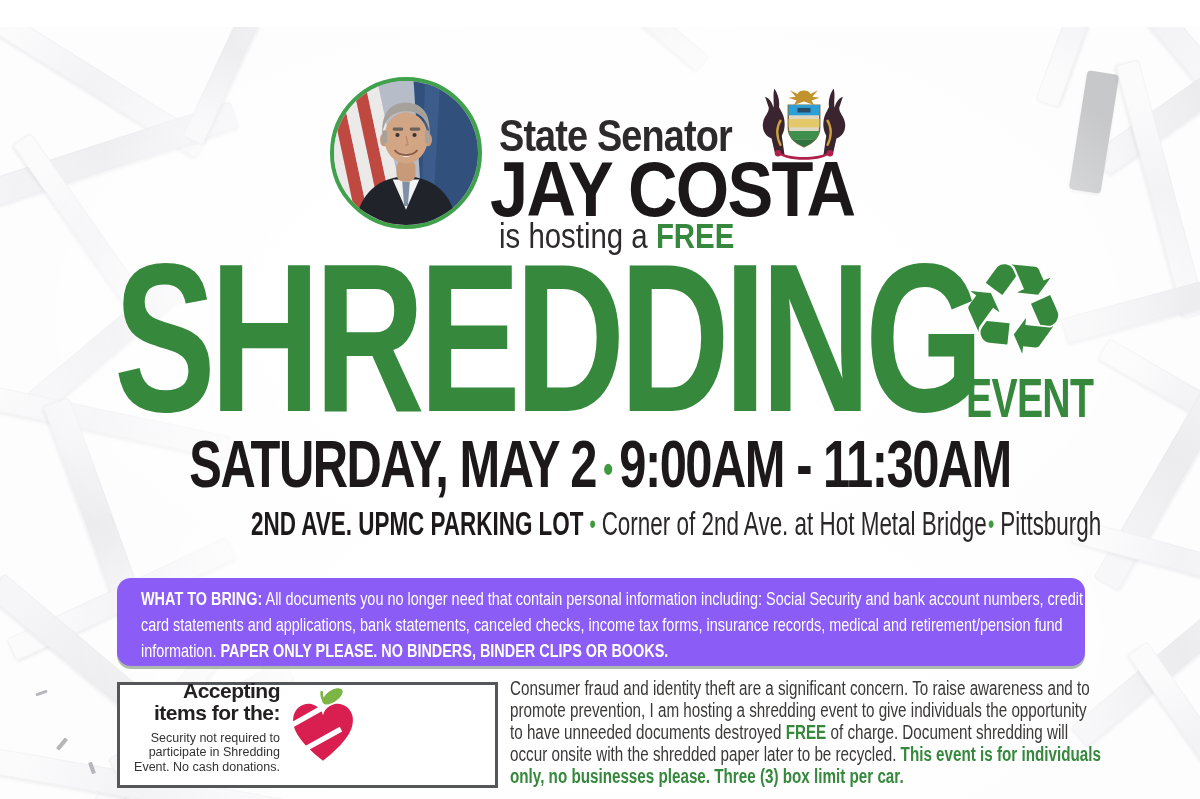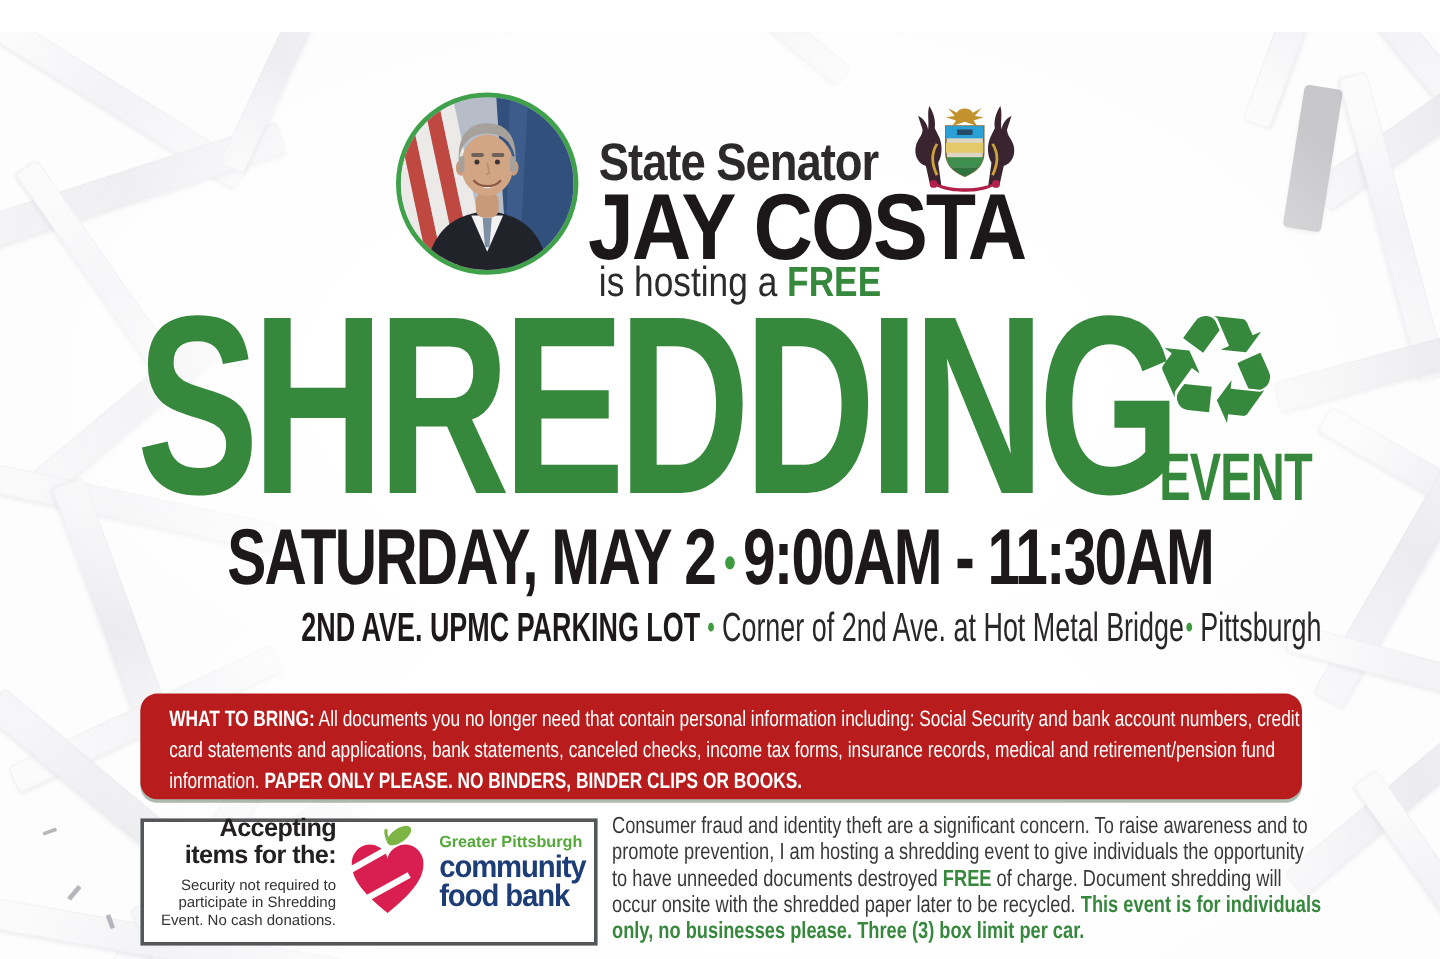--- a/index.html
+++ b/index.html
@@ -78,21 +78,21 @@
   .locline .inner{
     display:inline-block;font-size:34px;color:#2a2728;white-space:nowrap;
     transform:scaleX(.66);transform-origin:center top;
   }
   .locline .venue{font-weight:bold;color:#1d191a;}
   .dot2{color:#3f9b3f;font-size:.8em;vertical-align:.08em;margin:0 9px;}
   .dot3{color:#3f9b3f;font-size:.8em;vertical-align:.08em;margin:0 9px 0 2px;}
   
   .banner{
     position:absolute;left:117px;top:551px;width:968px;height:88px;
-    background:#b91c1c;border-radius:14px;
+    background:#8b5cf6;border-radius:14px;
     box-shadow:0 3px 0 rgba(20,60,25,.35);
   }
   .banner .inner{
     position:absolute;left:24px;top:8px;width:1210px;
     transform:scaleX(.78);transform-origin:left top;
     color:#fff;font-size:18.5px;line-height:26px;
   }
   .b{font-weight:bold;}
   
   .donation-box{
@@ -251,25 +251,20 @@
         <div class="don-head">Accepting items for the:</div>
         <div class="don-note">Security not required to participate in Shredding Event. No cash donations.</div>
       </div>
       <svg class="fb-logo" viewBox="0 0 70 76">
         <ellipse cx="44" cy="9" rx="11" ry="5.5" fill="#7cb544" transform="rotate(-35 44 9)"></ellipse>
         <path d="M36,14 C34,10 33,7 34,4" stroke="#7cb544" stroke-width="2.5" fill="none"></path>
         <path d="M35,70 C14,53 5,41 7,28 C9,18 20,13 28,18 C32,20 34,23 35,27 C36,23 38,20 42,18 C50,13 61,18 63,28 C65,41 56,53 35,70 Z" fill="#d81f50"></path>
         <line x1="4" y1="37" x2="36" y2="19" stroke="#ffffff" stroke-width="5"></line>
         <line x1="16" y1="60" x2="52" y2="40" stroke="#ffffff" stroke-width="5"></line>
       </svg>
-      <div class="fb-text">
-        <div class="fb-region">Greater Pittsburgh</div>
-        <div class="fb-name">community</div>
-        <div class="fb-name">food bank</div>
-      </div>
     </div>
 
     <div class="description">
       <span>Consumer fraud and identity theft are a significant concern. To raise awareness and to promote prevention, I am hosting a shredding event to give individuals the opportunity to have unneeded documents destroyed </span><span class="gb">FREE</span><span> of charge. Document shredding will occur onsite with the shredded paper later to be recycled. </span><span class="gb">This event is for individuals only, no businesses please. Three (3) box limit per car.</span>
     </div>
 
   </div>
 </div>
 
 </body></html>

